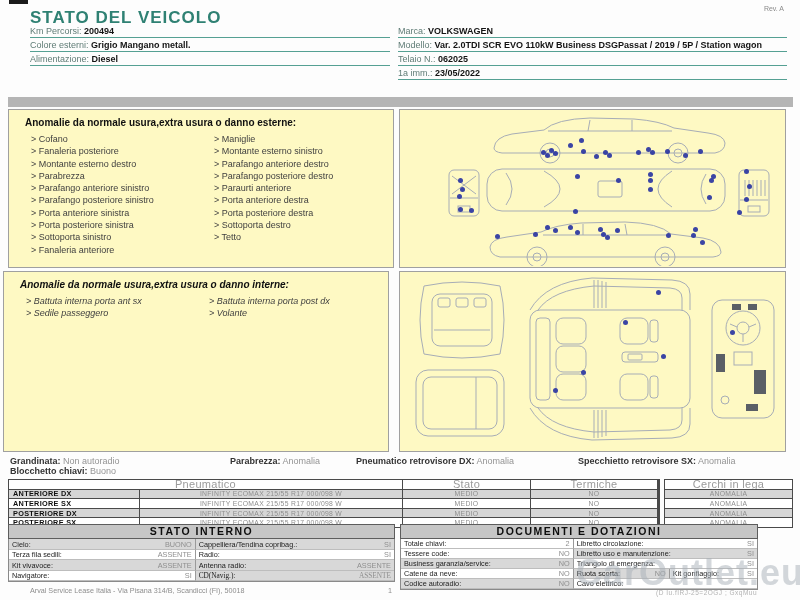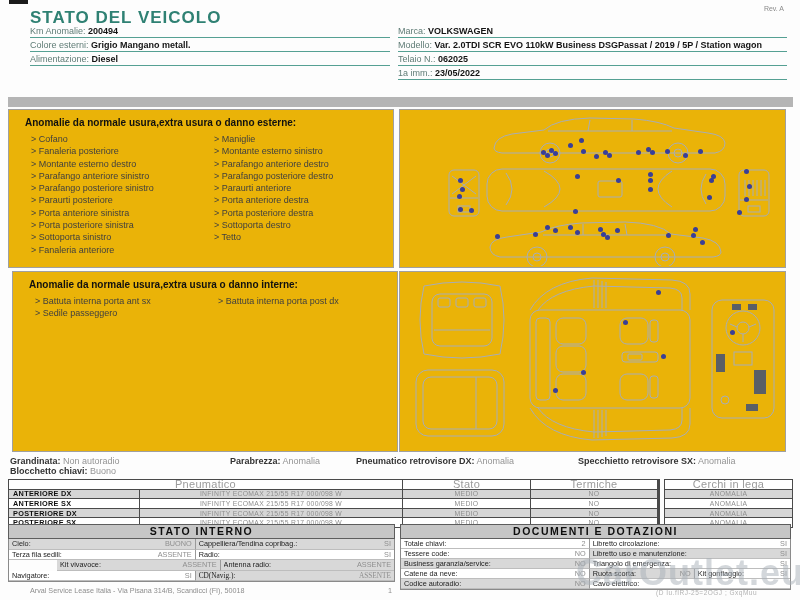--- a/index.html
+++ b/index.html
@@ -7,24 +7,24 @@
   .page{position:relative;width:800px;height:600px;background:#fdfdfd;overflow:hidden;}
   .scan-artifact{position:absolute;left:9px;top:0;width:19px;height:4px;background:#1b1b1b;}
   .title{position:absolute;left:30px;top:8px;font-size:17px;font-weight:bold;letter-spacing:1px;color:#2f8173;}
   .rev{position:absolute;right:16px;top:5px;font-size:7px;color:#8a8a8a;}
   .info-col{position:absolute;top:24px;}
   .info-row{padding:1.5px 0 1px 0;border-bottom:1px solid #55a093;font-size:9px;line-height:10.5px;}
   .info-lbl{color:#5f7c76;}
   .info-val{color:#141414;font-weight:bold;}
   #info-right .info-row:nth-child(3){padding-right:70px;}
   .gray-bar{position:absolute;left:8px;top:97px;width:785px;height:10px;background:#b5b5b5;}
-  .box{position:absolute;background:#eab308;border:1px solid #a0a0a0;}
+  .box{position:absolute;background:#fef9c3;border:1px solid #a0a0a0;}
   .ext-list-box{left:8px;top:109px;width:384px;height:157px;}
   .ext-diag-box{left:399px;top:109px;width:385px;height:157px;}
-  .int-list-box{left:12px;top:271px;width:384px;height:179px;}
+  .int-list-box{left:3px;top:271px;width:384px;height:179px;font-style:italic;}
   .int-diag-box{left:399px;top:271px;width:385px;height:179px;}
   .box-title{font-weight:bold;font-size:10px;color:#101010;padding:7px 8px 3px 16px;}
   .anom-cols{column-count:2;column-gap:10px;padding:2px 6px 0 22px;}
   .anom-item{font-size:9px;line-height:12.3px;color:#3f3f3f;break-inside:avoid;}
   .anom-item::before{content:"> ";color:#3f3f3f;}
   .diag-wrap{position:relative;width:384px;height:156px;}
   .diag-wrap-int{position:relative;width:384px;height:177px;}
   svg.diag{position:absolute;left:0;top:0;}
   .marker{position:absolute;width:5px;height:5px;border-radius:50%;background:#2a35a2;opacity:.92;}
   .sum{position:absolute;font-size:9px;}
@@ -39,66 +39,66 @@
     color:#8f8f8f;font-size:6.8px;letter-spacing:.3px;overflow:hidden;white-space:nowrap;}
   .tcell.th{color:#9b9b9b;font-size:11px;}
   .tcell.pos{justify-content:flex-start;padding-left:4px;color:#101010;font-weight:bold;font-size:7.3px;}
   .tcell.shade{background:#d6d6d6;}
   .section{position:absolute;}
   .sec-header{height:13px;background:#c6c6c6;border:1px solid #5d5d5d;font-weight:bold;
     text-align:center;font-size:10.5px;letter-spacing:1.5px;line-height:13px;color:#0d0d0d;}
   .sec-body{border:1px solid #8a8a8a;border-top:none;}
   .sec-row{display:flex;}
   .sec-cell{box-sizing:border-box;border-right:1px solid #9a9a9a;border-bottom:1px solid #bdbdbd;
-    display:flex;justify-content:space-between;align-items:center;padding:0 3px;font-size:7.3px;background:#fff;}
+    display:flex;justify-content:space-between;align-items:flex-end;padding:0 3px;font-size:7.3px;background:#fff;}
   .sec-cell:last-child{border-right:none;}
   .sec-cell.shaded{background:#d8d8d8;}
   .sec-lbl{color:#1c1c1c;white-space:nowrap;overflow:hidden;}
   .sec-val{color:#8f8f8f;white-space:nowrap;padding-left:4px;}
   #stato-interno{left:8px;top:524px;width:387px;}
-  #documenti{left:400px;top:524px;width:391px;}
+  #documenti{left:400px;top:524px;width:358px;}
   #stato-interno .sec-row{height:10.5px;} #documenti .sec-row{height:10px;}
   .footer-company{position:absolute;left:30px;top:586px;font-size:7.2px;color:#8d8d8d;}
   .footer-page{position:absolute;left:388px;top:586px;font-size:7.2px;color:#8d8d8d;}
   .footer-small{position:absolute;left:656px;top:589px;font-size:6.5px;color:#b3b3b3;letter-spacing:.5px;}
   .watermark{position:absolute;left:576px;top:552px;font-size:36px;font-weight:bold;
     color:rgba(168,176,184,.5);letter-spacing:1px;pointer-events:none;z-index:9;}
 </style>
 </head>
 <body>
 
 <div class="page">
 
   <div class="scan-artifact"></div>
   <div class="title">STATO DEL VEICOLO</div>
   <div class="rev">Rev. A</div>
 
   <div id="info-left" class="info-col" style="left:30px;width:360px;">
-      <div class="info-row"><span class="info-lbl">Km Anomalie: </span><span class="info-val">200494</span></div>
+      <div class="info-row"><span class="info-lbl">Km Percorsi: </span><span class="info-val">200494</span></div>
       <div class="info-row"><span class="info-lbl">Colore esterni: </span><span class="info-val">Grigio Mangano metall.</span></div>
       <div class="info-row"><span class="info-lbl">Alimentazione: </span><span class="info-val">Diesel</span></div>
     </div>
   <div id="info-right" class="info-col" style="left:398px;width:389px;">
       <div class="info-row"><span class="info-lbl">Marca: </span><span class="info-val">VOLKSWAGEN</span></div>
       <div class="info-row"><span class="info-lbl">Modello: </span><span class="info-val">Var. 2.0TDI SCR EVO 110kW Business DSGPassat / 2019 / 5P / Station wagon</span></div>
       <div class="info-row"><span class="info-lbl">Telaio N.: </span><span class="info-val">062025</span></div>
       <div class="info-row"><span class="info-lbl">1a imm.: </span><span class="info-val">23/05/2022</span></div>
     </div>
 
   <div class="gray-bar"></div>
 
   <div class="box ext-list-box">
     <div class="box-title">Anomalie da normale usura,extra usura o danno esterne:</div>
     <div id="ext-list" class="anom-cols">
         <div class="anom-item">Cofano</div>
         <div class="anom-item">Fanaleria posteriore</div>
         <div class="anom-item">Montante esterno destro</div>
+        <div class="anom-item">Parabrezza</div>
         <div class="anom-item">Parafango anteriore sinistro</div>
         <div class="anom-item">Parafango posteriore sinistro</div>
-        <div class="anom-item">Paraurti posteriore</div>
         <div class="anom-item">Porta anteriore sinistra</div>
         <div class="anom-item">Porta posteriore sinistra</div>
         <div class="anom-item">Sottoporta sinistro</div>
         <div class="anom-item">Fanaleria anteriore</div>
         <div class="anom-item">Maniglie</div>
         <div class="anom-item">Montante esterno sinistro</div>
         <div class="anom-item">Parafango anteriore destro</div>
         <div class="anom-item">Parafango posteriore destro</div>
         <div class="anom-item">Paraurti anteriore</div>
         <div class="anom-item">Porta anteriore destra</div>
@@ -202,20 +202,21 @@
         <div class="marker" style="left: 300px; top: 130px;"></div>
       </div>
   </div>
 
   <div class="box int-list-box">
     <div class="box-title">Anomalie da normale usura,extra usura o danno interne:</div>
     <div id="int-list" class="anom-cols">
         <div class="anom-item">Battuta interna porta ant sx</div>
         <div class="anom-item">Sedile passeggero</div>
         <div class="anom-item">Battuta interna porta post dx</div>
+        <div class="anom-item">Volante</div>
       </div>
   </div>
 
   <div class="box int-diag-box">
     <div class="diag-wrap-int" id="int-diag">
       <svg class="diag" width="384" height="177" viewBox="0 0 384 177" fill="none" stroke="#a7adb6" stroke-width="1">
         <g transform="translate(14,6)">
           <path d="M10,8 Q48,0 86,8 Q94,42 86,76 Q48,84 10,76 Q2,42 10,8 Z"></path>
           <rect x="18" y="16" width="60" height="52" rx="8"></rect>
           <rect x="24" y="20" width="12" height="9" rx="2"></rect>
@@ -337,21 +338,21 @@
           <div class="sec-cell" style="width: 48.5%;">
             <span class="sec-lbl">Terza fila sedili:</span>
             <span class="sec-val">ASSENTE</span>
           </div>
           <div class="sec-cell" style="width: 51.5%;">
             <span class="sec-lbl">Radio:</span>
             <span class="sec-val">SI</span>
           </div>
         </div>
         <div class="sec-row">
-          <div class="sec-cell shaded" style="width: 48.5%; margin-left: 48px;">
+          <div class="sec-cell shaded" style="width: 48.5%;">
             <span class="sec-lbl">Kit vivavoce:</span>
             <span class="sec-val">ASSENTE</span>
           </div>
           <div class="sec-cell shaded" style="width: 51.5%;">
             <span class="sec-lbl">Antenna radio:</span>
             <span class="sec-val">ASSENTE</span>
           </div>
         </div>
         <div class="sec-row">
           <div class="sec-cell" style="width: 48.5%;">

